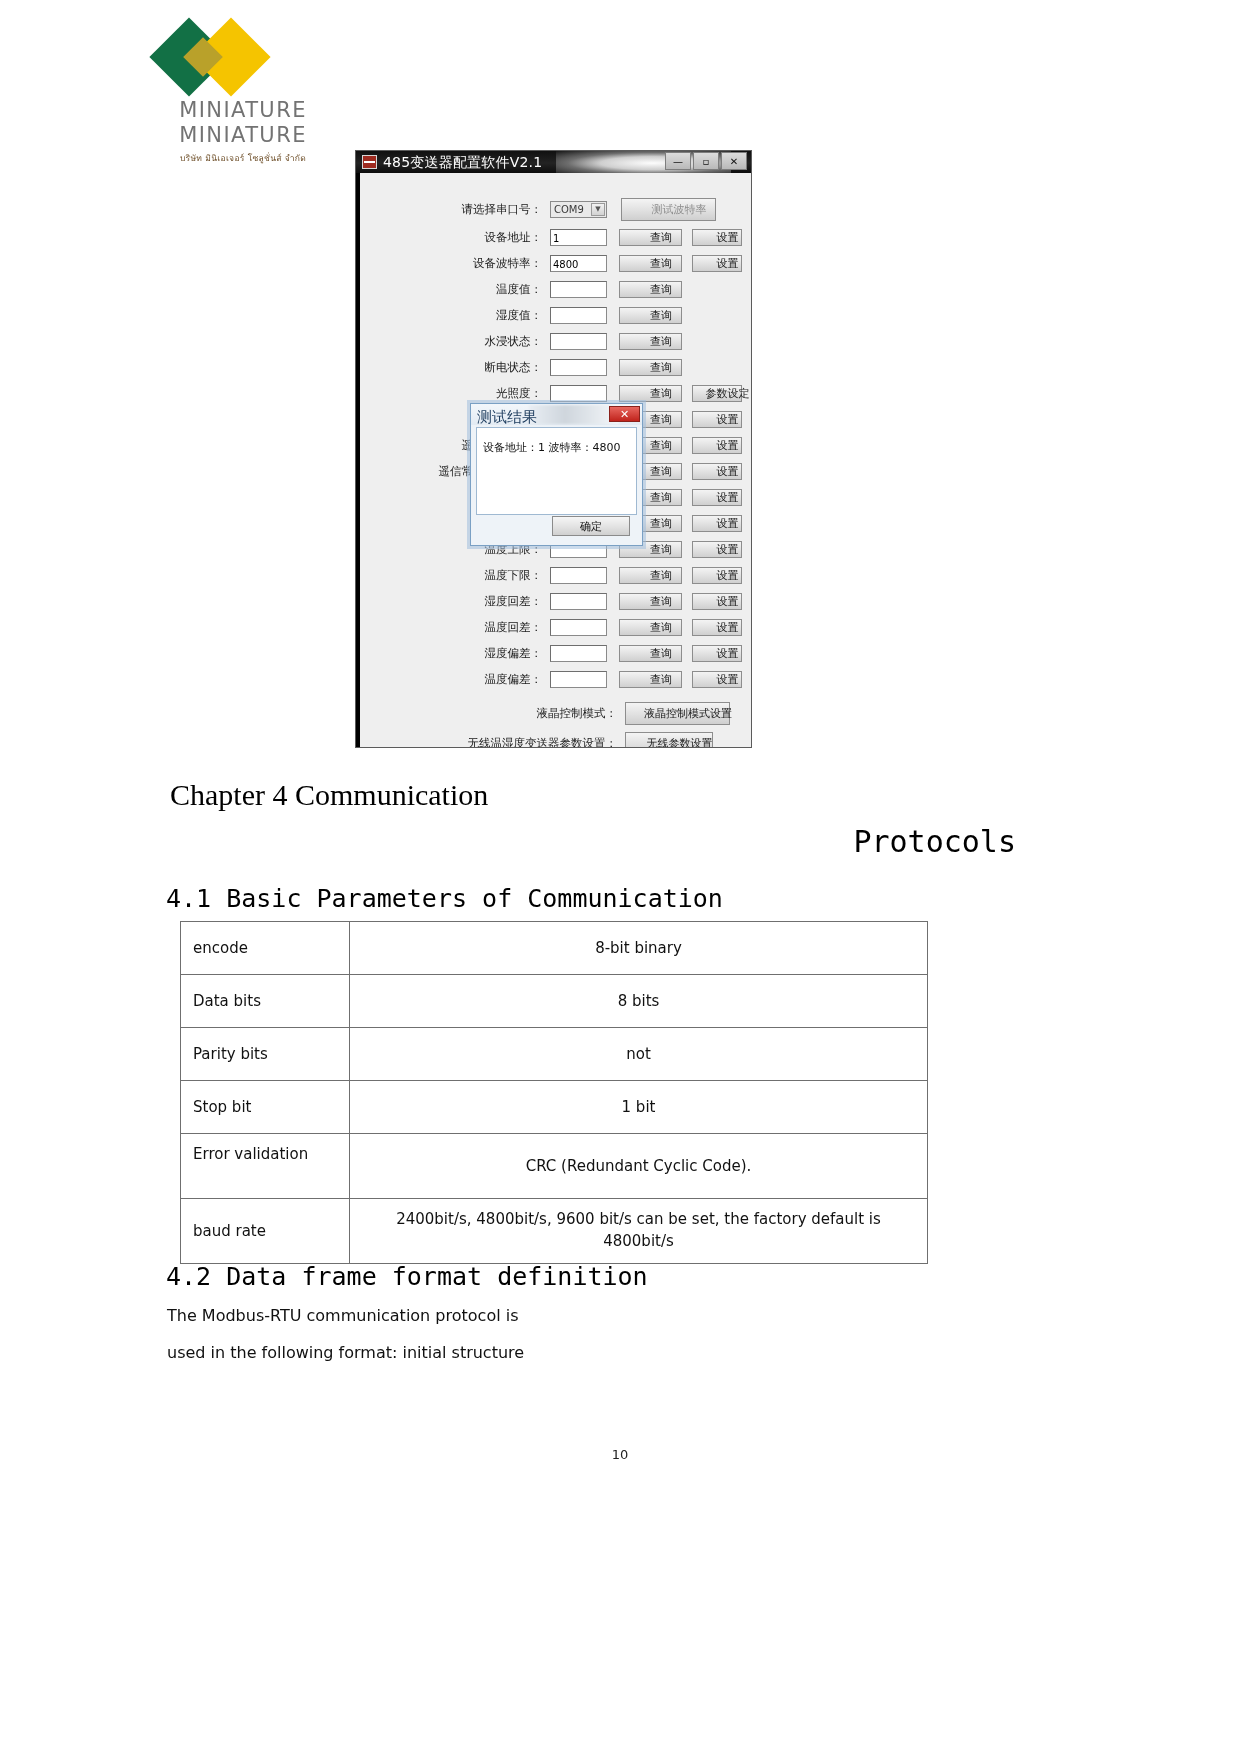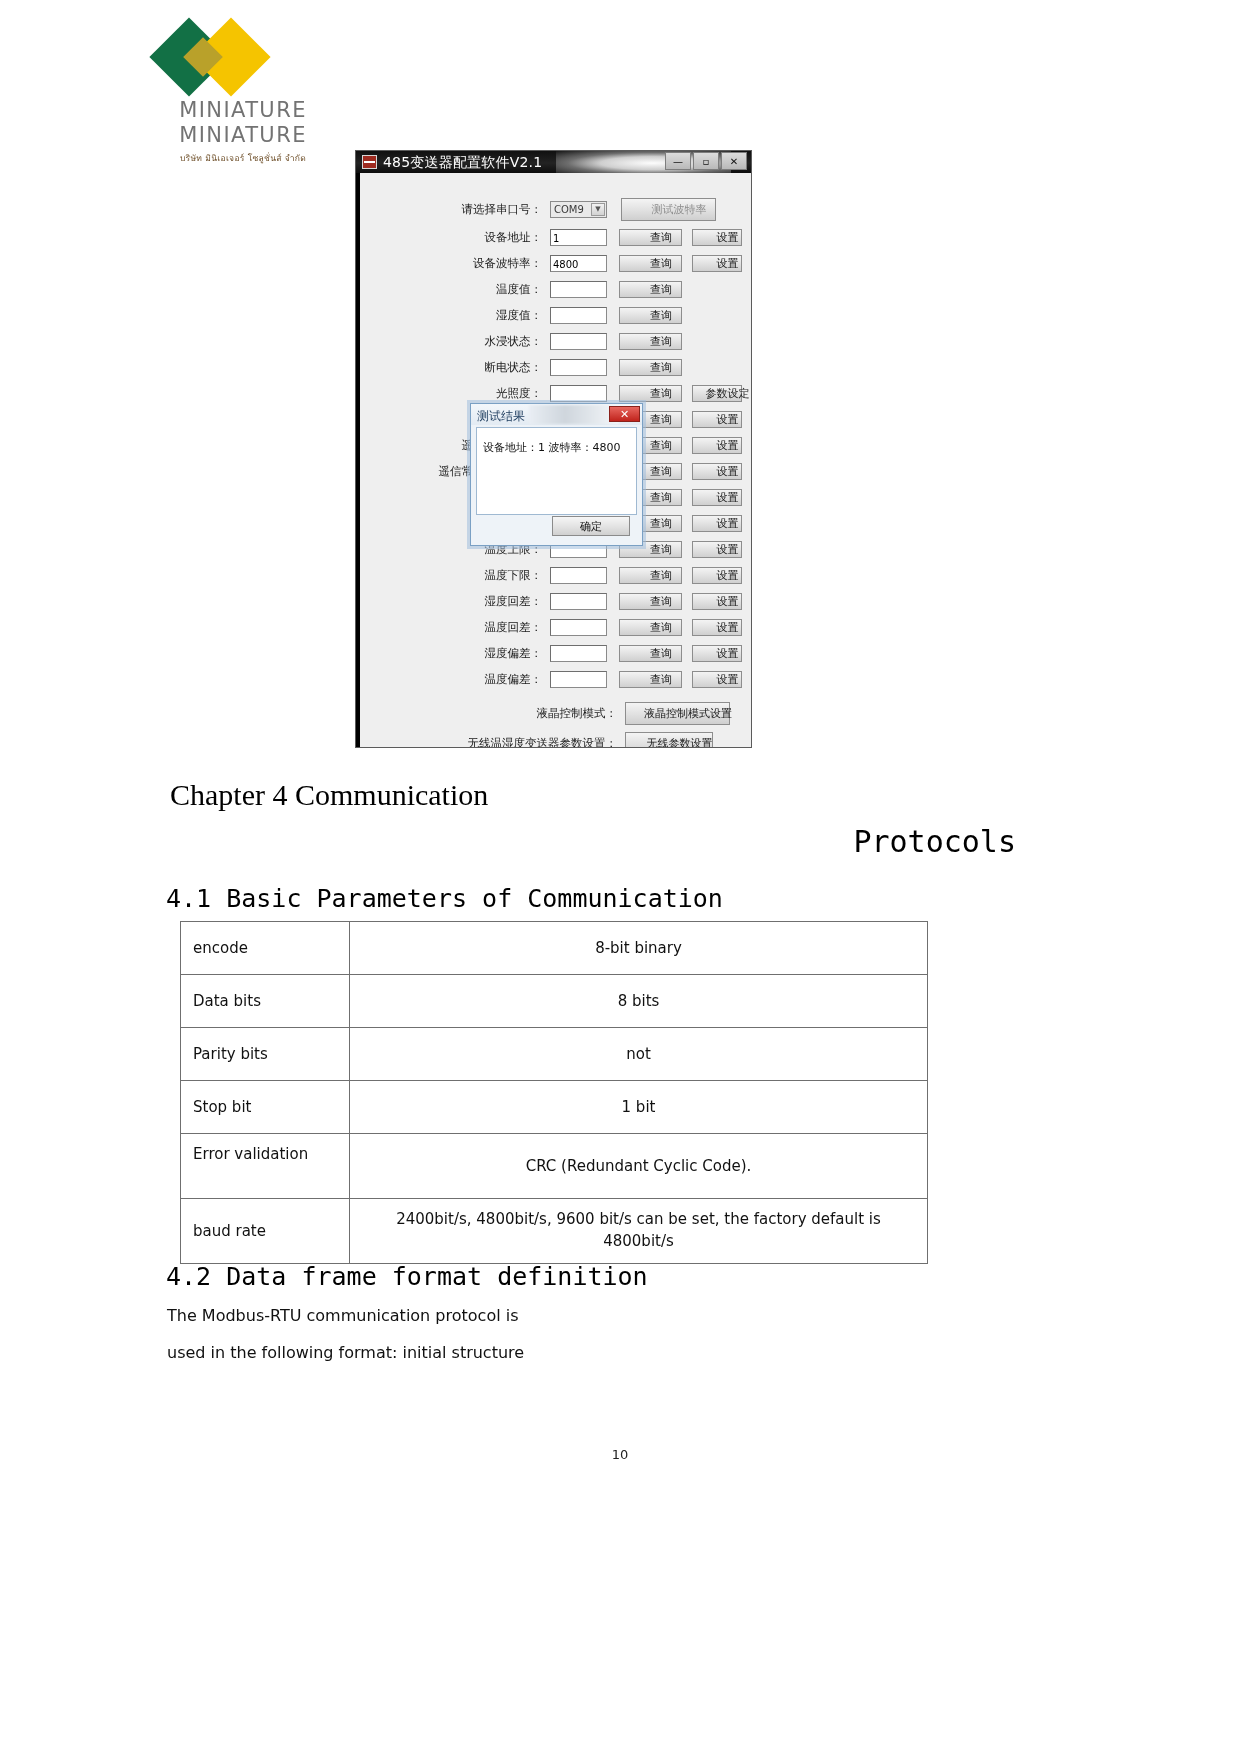--- a/index.html
+++ b/index.html
@@ -197,21 +197,21 @@
     position: absolute; left: 0; top: 0; right: 0; height: 21px;
     background: linear-gradient(to bottom,#f3f7fb,#e3ebf3);
   }
   .modal-bar .blur {
     position: absolute; left: 58px; top: 1px; width: 90px; height: 19px;
     background: linear-gradient(to right, #e9eef4, #cfd6dd 40%, #f4f7fa);
     filter: blur(1px);
   }
   .modal-title {
     position: absolute; left: 6px; top: 4px;
-    font-size: 12px; color: #1b3a5c;
+    font-size: 15px; color: #1b3a5c;
   }
   .modal-x {
     position: absolute; right: 2px; top: 2px;
     width: 31px; height: 16px;
     background: linear-gradient(to bottom,#e8675f,#c0231c);
     border: 1px solid #8a211b;
     box-sizing: border-box;
     color: #fff; font-size: 11px; font-weight: bold;
     display: flex; align-items: center; justify-content: center;
   }

